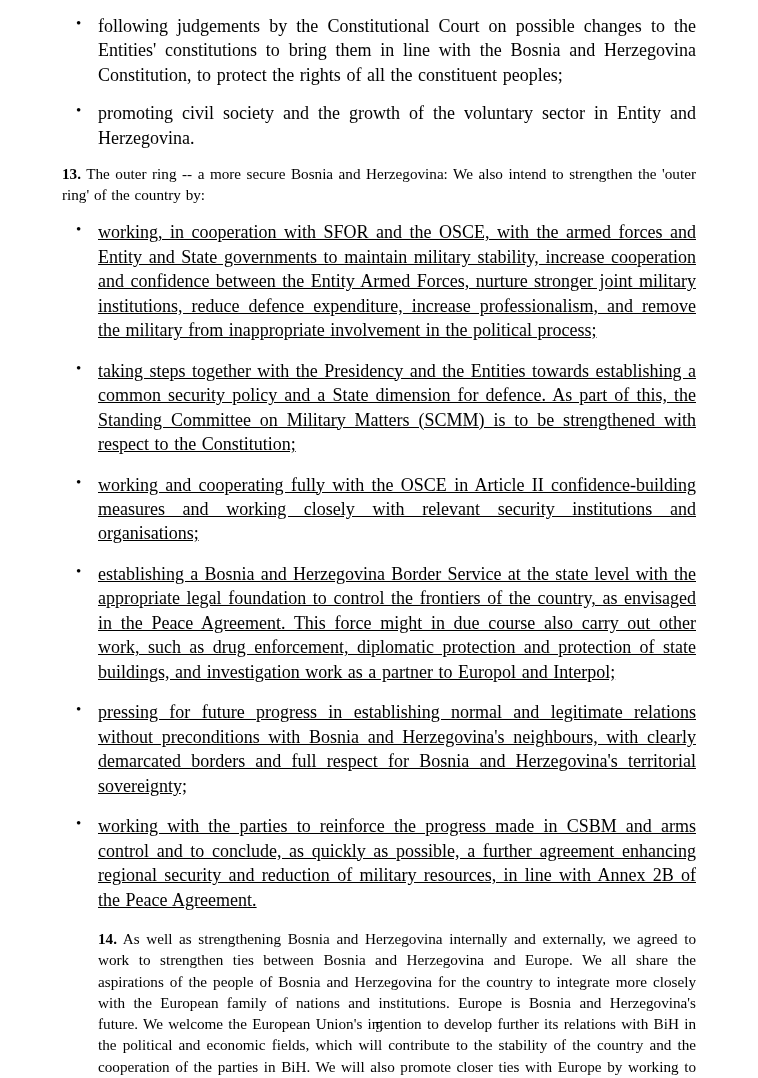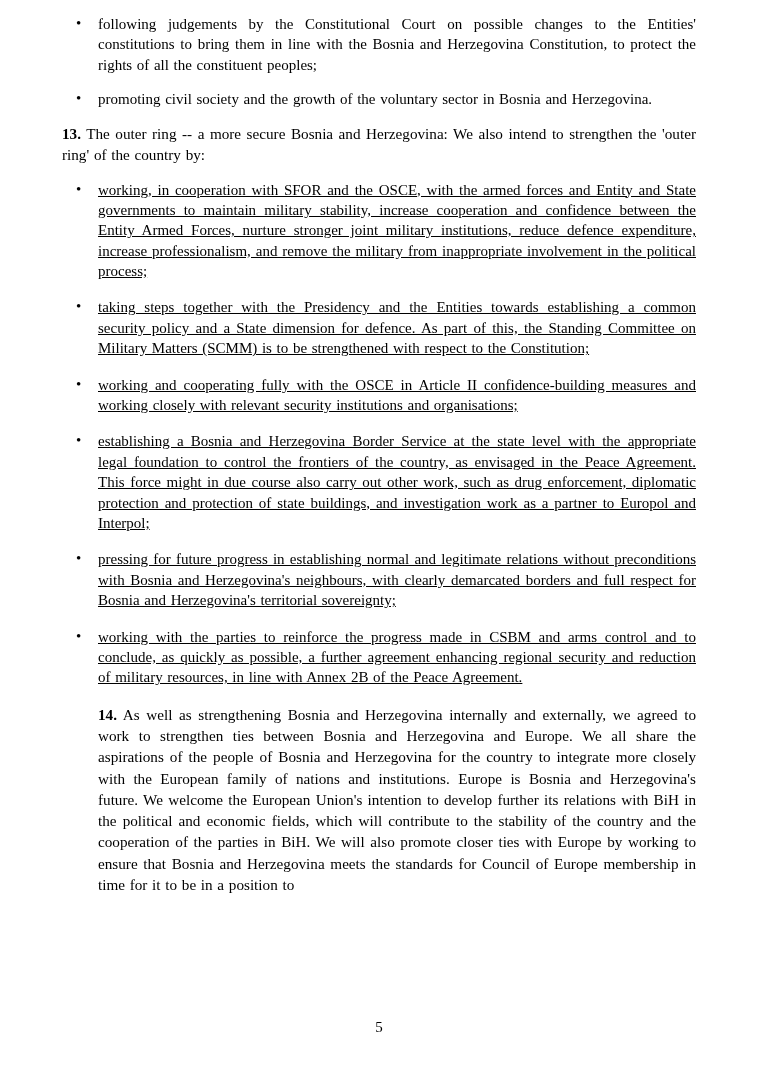--- a/index.html
+++ b/index.html
@@ -24,21 +24,21 @@
   }
   .bullet-list {
     list-style: none;
     margin: 0;
     padding: 0;
   }
   .bullet-item {
     position: relative;
     padding-left: 36px;
     margin-bottom: 13px;
-    font-size: 15px;
+    font-size: 18px;
     line-height: 1.36;
     text-align: justify;
     text-justify: inter-word;
   }
   .bullet-item:before {
     content: "\2022";
     position: absolute;
     left: 14px;
     top: -1px;
     font-size: 15px;
@@ -85,21 +85,21 @@
     word-spacing: 0.06em;
   }
 </style>
 </head>
 <body>
 
 <div class="page">
 
   <ul class="bullet-list top-group">
     <li class="bullet-item spaced">following judgements by the Constitutional Court on possible changes to the Entities' constitutions to bring them in line with the Bosnia and Herzegovina Constitution, to protect the rights of all the constituent peoples;</li>
-    <li class="bullet-item spaced">promoting civil society and the growth of the voluntary sector in Bosnia and Herzegovina.</li>
+    <li class="bullet-item spaced">promoting civil society and the growth of the voluntary sector in Entity and Herzegovina.</li>
   </ul>
 
   <p class="para para-13 spaced"><span class="num">13.</span><span> The outer ring -- a more secure Bosnia and Herzegovina: We also intend to strengthen the 'outer ring' of the country by:</span></p>
 
   <ul class="bullet-list group-13">
     <li class="bullet-item spaced">working, in cooperation with SFOR and the OSCE, with the armed forces and Entity and State governments to maintain military stability, increase cooperation and confidence between the Entity Armed Forces, nurture stronger joint military institutions, reduce defence expenditure, increase professionalism, and remove the military from inappropriate involvement in the political process;</li>
     <li class="bullet-item spaced">taking steps together with the Presidency and the Entities towards establishing a common security policy and a State dimension for defence. As part of this, the Standing Committee on Military Matters (SCMM) is to be strengthened with respect to the Constitution;</li>
     <li class="bullet-item spaced">working and cooperating fully with the OSCE in Article II confidence-building measures and working closely with relevant security institutions and organisations;</li>
     <li class="bullet-item spaced">establishing a Bosnia and Herzegovina Border Service at the state level with the appropriate legal foundation to control the frontiers of the country, as envisaged in the Peace Agreement. This force might in due course also carry out other work, such as drug enforcement, diplomatic protection and protection of state buildings, and investigation work as a partner to Europol and Interpol;</li>
     <li class="bullet-item spaced">pressing for future progress in establishing normal and legitimate relations without preconditions with Bosnia and Herzegovina's neighbours, with clearly demarcated borders and full respect for Bosnia and Herzegovina's territorial sovereignty;</li>

